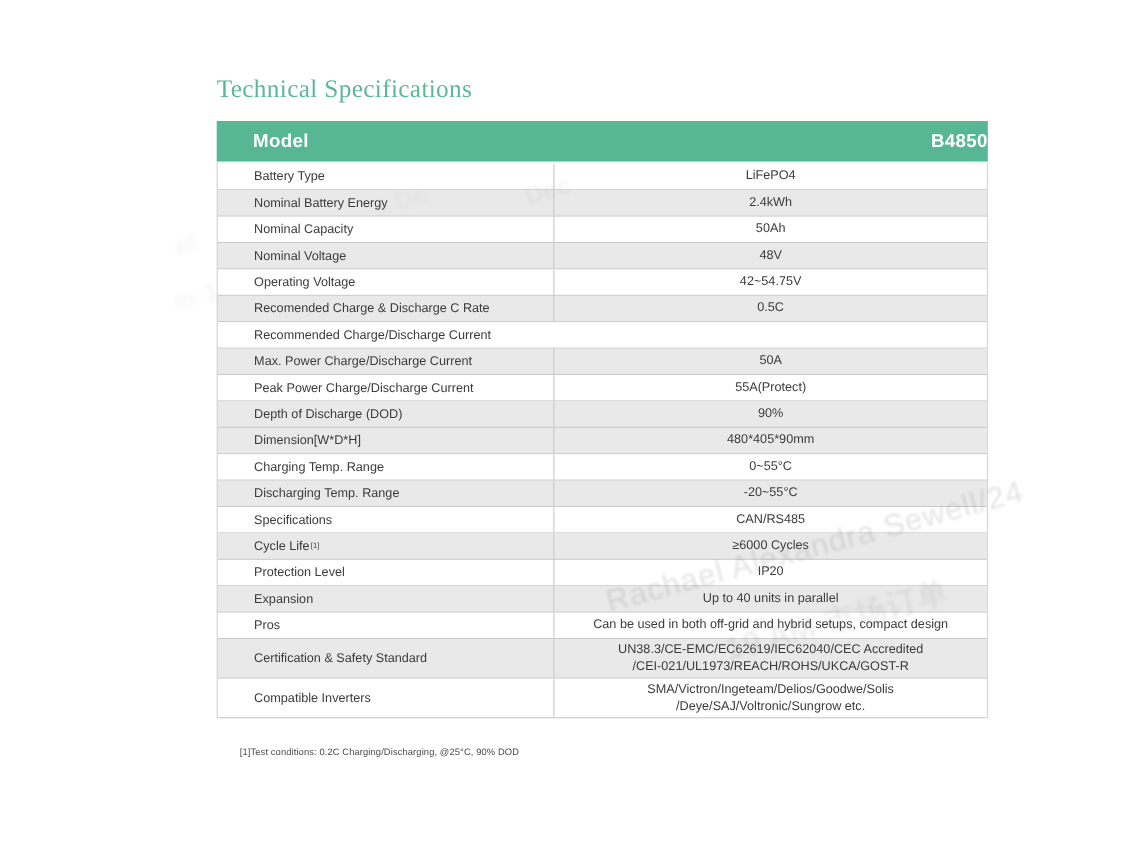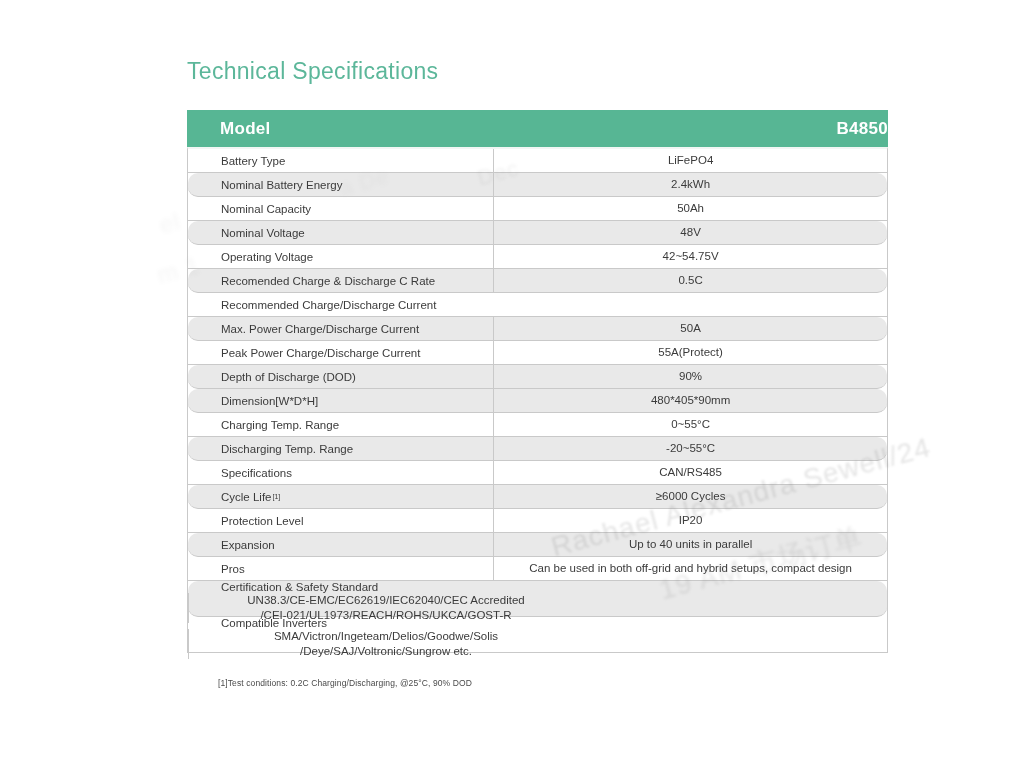--- a/index.html
+++ b/index.html
@@ -4,44 +4,44 @@
 <style>
   html,body{margin:0;padding:0;}
   body{
     width:1024px;height:768px;
     background:#ffffff;
     font-family:"Liberation Sans", sans-serif;
     position:relative;
     overflow:hidden;
   }
   .title{
-    position:absolute;left:187px;top:58px;margin:0;
-    font-size:23px;font-weight:400;color:#5cb79a;letter-spacing:.3px;
+    position:absolute;left:187px;top:58px;margin:10px;
+    font-size:23px;font-weight:400;color:#5cb79a;letter-spacing:.3px;font-family:Liberation Serif, serif;
   }
   .spec-table{
-    position:absolute;left:187px;top:110px;width:701px;
+    position:absolute;left:197px;top:110px;width:701px;
   }
   .thead{
     display:flex;align-items:center;
     background:#57b694;height:37px;
   }
   .th{color:#ffffff;font-weight:bold;font-size:17px;letter-spacing:.3px;}
   .th-label{width:306px;padding-left:33px;box-sizing:border-box;}
   .th-value{width:395px;text-align:right;}
   .tbody{
     border-left:1px solid #c9c9c9;
     border-right:1px solid #c9c9c9;
     border-top:2px solid #f2f6f4;
   }
   .tr{
     display:flex;height:23px;background:#ffffff;
     border-bottom:1px solid #c9c9c9;
   }
-  .tr.alt{background:#e9e9e9;border-radius:10px;}
-  .tr.tall{height:35px;flex-direction:column;}
+  .tr.alt{background:#e9e9e9;}
+  .tr.tall{height:35px;}
   .td{
     font-size:11.5px;color:#3b3b3b;
     display:flex;align-items:center;
   }
   .td-label{width:306px;padding-left:33px;box-sizing:border-box;}
   .td-value{
     width:395px;box-sizing:border-box;
     justify-content:center;flex-direction:column;text-align:center;
     border-left:1px solid #c9c9c9;line-height:15px;
   }

